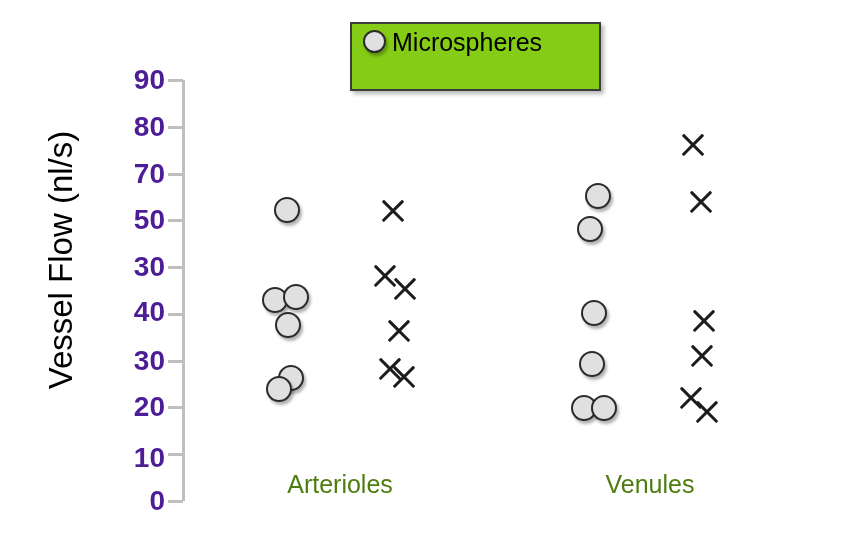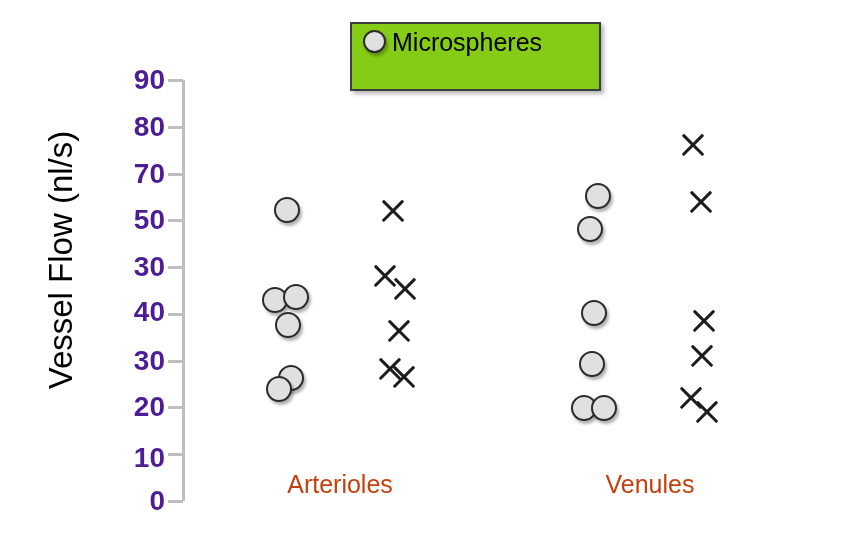--- a/index.html
+++ b/index.html
@@ -119,21 +119,21 @@
   }
   .pt-x::before { transform: translate(-50%,-50%) rotate(45deg); }
   .pt-x::after  { transform: translate(-50%,-50%) rotate(-45deg); }
 
   
   .cat-label {
     position: absolute;
     transform: translateX(-50%);
     font-size: 25px;
     font-weight: 400;
-    color: #c2410c;
+    color: #4d7c0f;
     white-space: nowrap;
     line-height: 1;
   }
 
   
   .legend {
     position: absolute;
     left: 350px;
     top: 22px;
     width: 251px;

